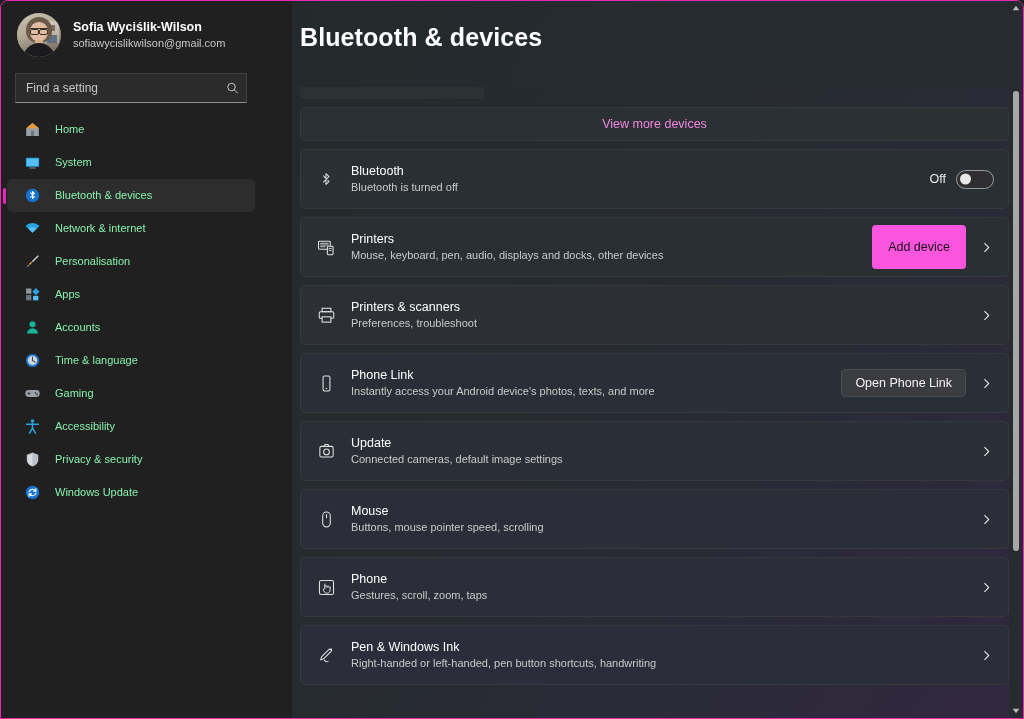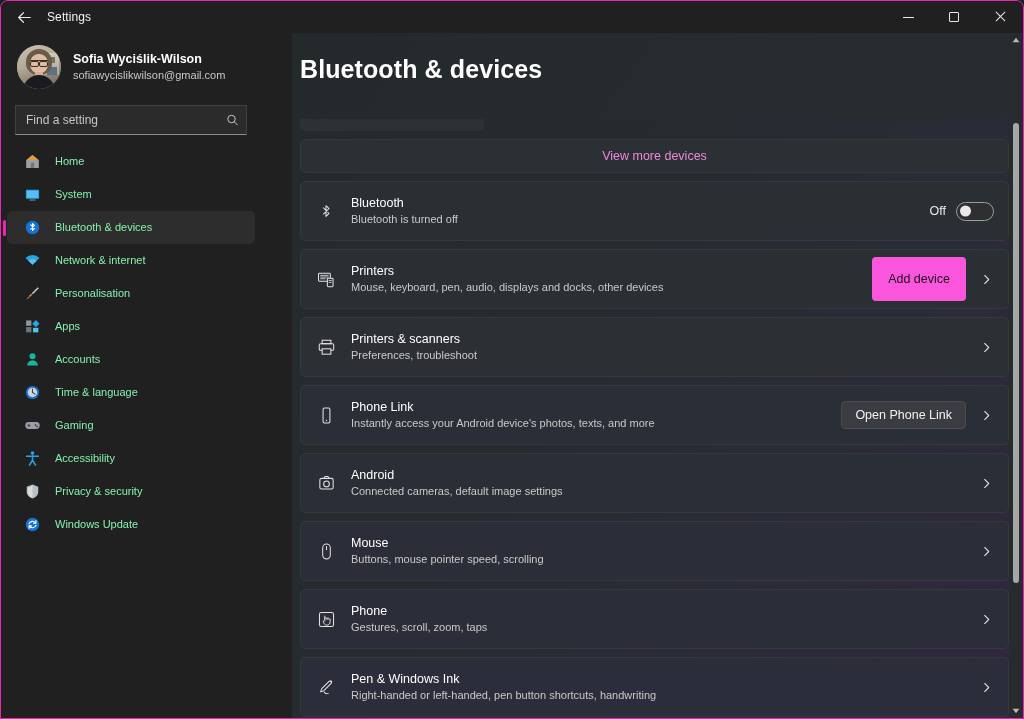--- a/index.html
+++ b/index.html
@@ -355,40 +355,20 @@
     height: 460px;
     border-radius: 3px;
     background: #a6a6a6;
   }
 </style>
 </head>
 <body>
 
 <div id="window">
 
-  <div id="titlebar">
-    <div id="back-button">
-      <svg width="17" height="17" viewBox="0 0 16 16" fill="none" aria-hidden="true">
-        <path d="M7 3.5 2.5 8 7 12.5M2.8 8H13.5" stroke="currentColor" stroke-width="1.1" stroke-linecap="round" stroke-linejoin="round"></path>
-      </svg>
-    </div>
-    <div id="titlebar-title">Settings</div>
-
-    <div id="caption-buttons">
-      <div class="caption-btn">
-        <span class="cap-min"></span>
-      </div>
-      <div class="caption-btn">
-        <span class="cap-max"></span>
-      </div>
-      <div class="caption-btn close">
-        <span class="cap-close"></span>
-      </div>
-    </div>
-  </div>
 
   <div id="body-split">
 
     <div id="sidebar">
 
       <div id="account">
         <div id="avatar">
           <div class="bg"></div>
           <div class="wall"></div>
           <div class="frame1"></div>
@@ -662,21 +642,21 @@
         <div class="card tint3">
           <div class="row">
             <div class="row-icon">
               <svg width="19" height="19" viewBox="0 0 20 20" fill="none" aria-hidden="true">
                 <rect x="3" y="4.6" width="14" height="11.2" rx="1.6" stroke="currentColor" stroke-width="1.1"></rect>
                 <path d="M7.4 4.6 8.4 2.6h3.2l1 2" stroke="currentColor" stroke-width="1.1" stroke-linejoin="round"></path>
                 <circle cx="10" cy="10.4" r="3" stroke="currentColor" stroke-width="1.1"></circle>
               </svg>
             </div>
             <div class="row-text">
-              <div class="row-title">Android</div>
+              <div class="row-title">Update</div>
               <div class="row-sub">Connected cameras, default image settings</div>
             </div>
             <div class="row-right">
               <span class="chevron">
                 <svg width="11" height="11" viewBox="0 0 12 12" fill="none" aria-hidden="true">
                   <path d="M4 1.6 8.4 6 4 10.4" stroke="currentColor" stroke-width="1.2" stroke-linecap="round" stroke-linejoin="round"></path>
                 </svg>
               </span>
             </div>
           </div>

